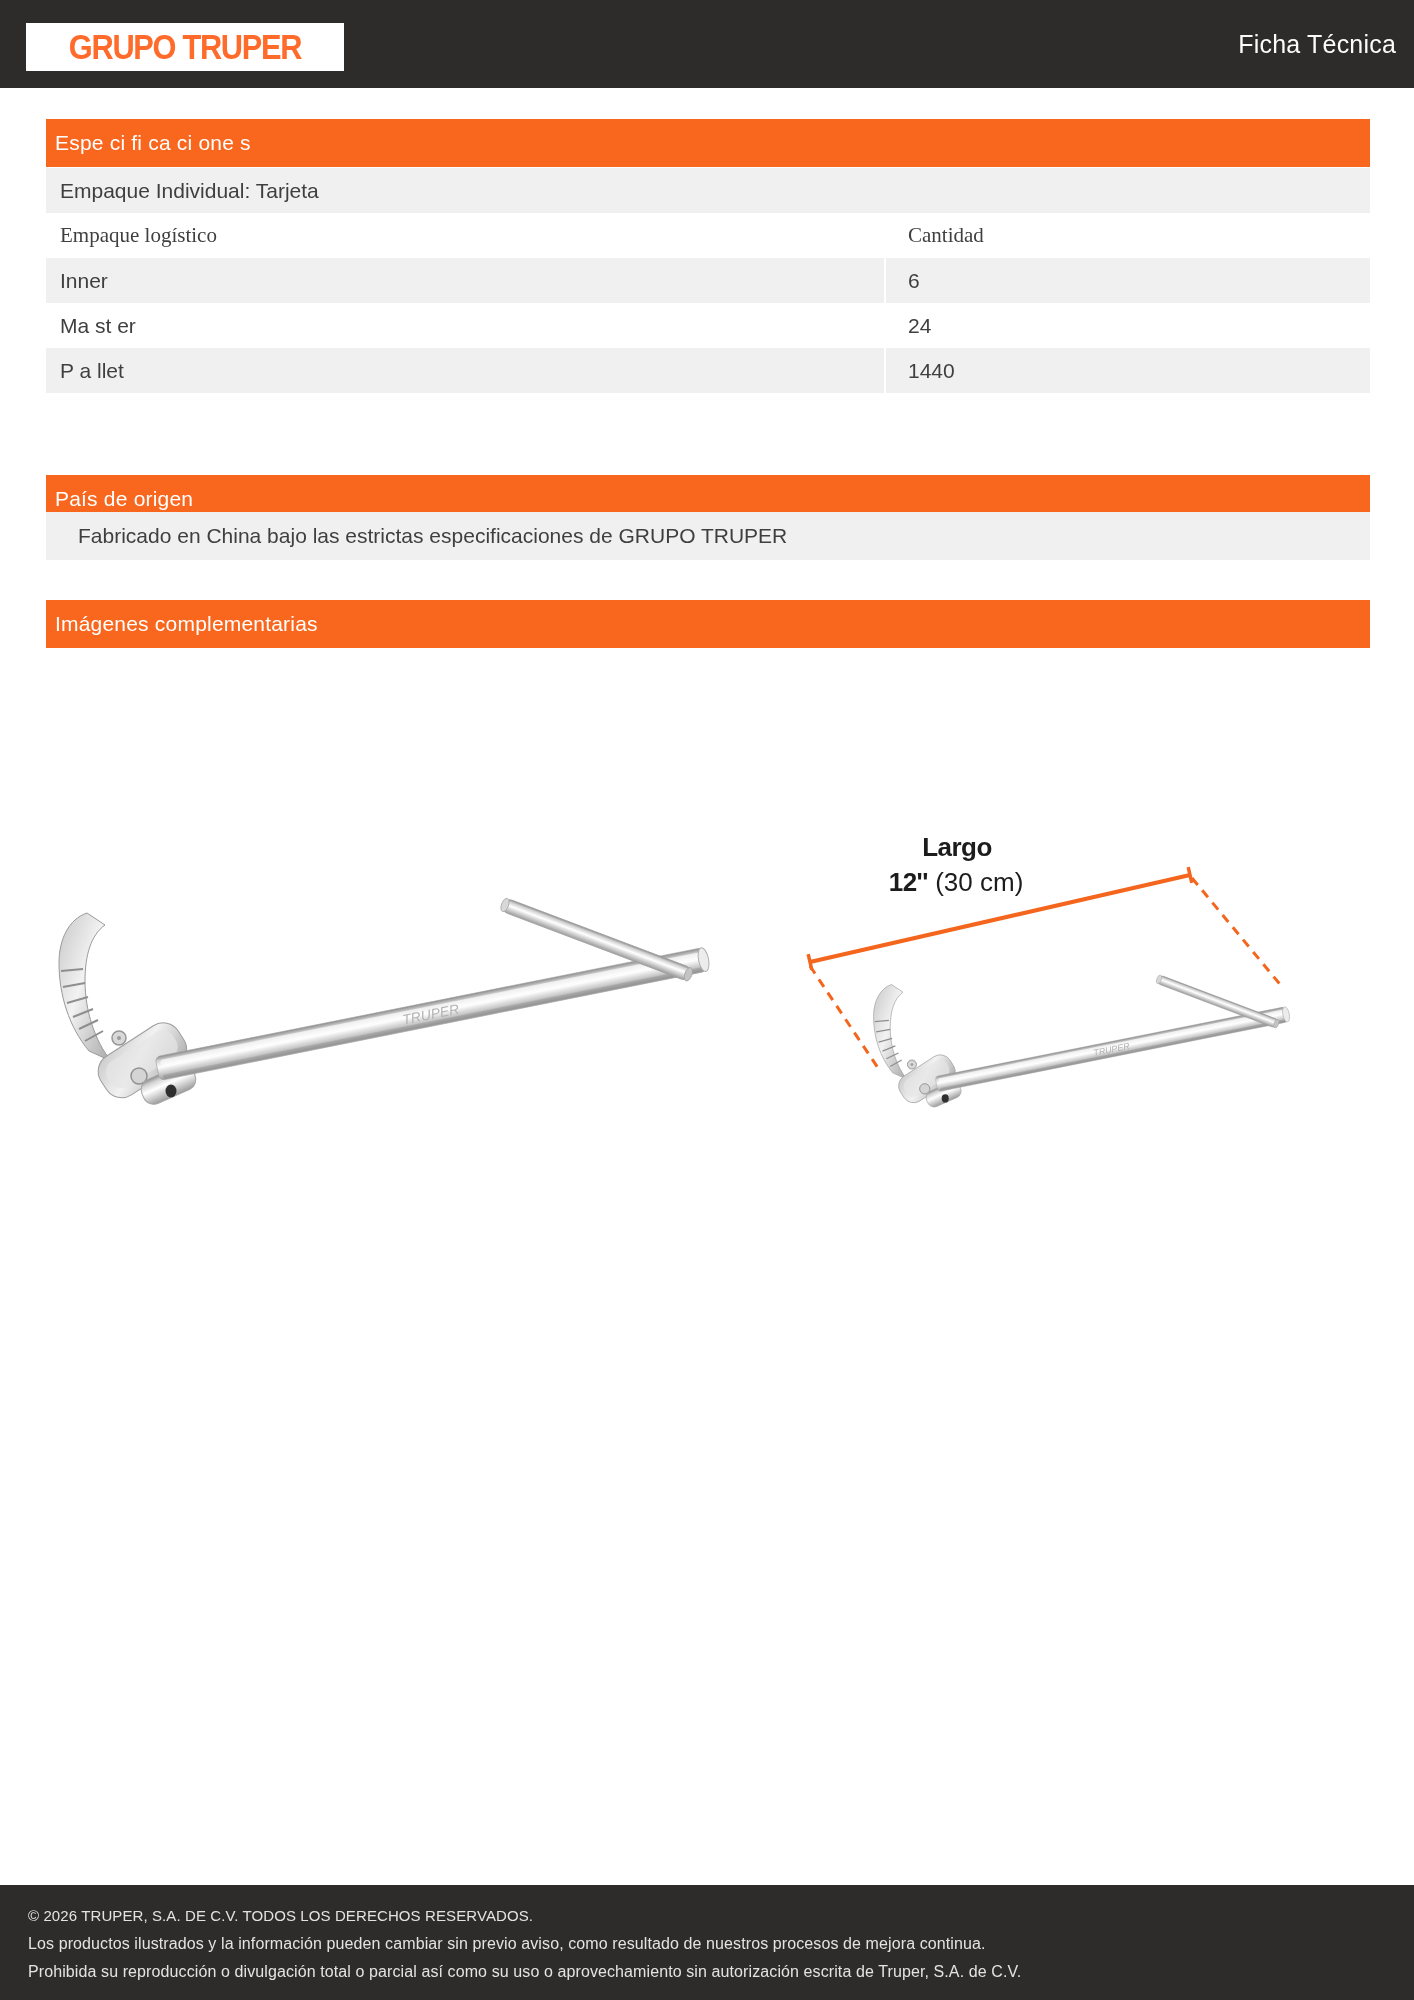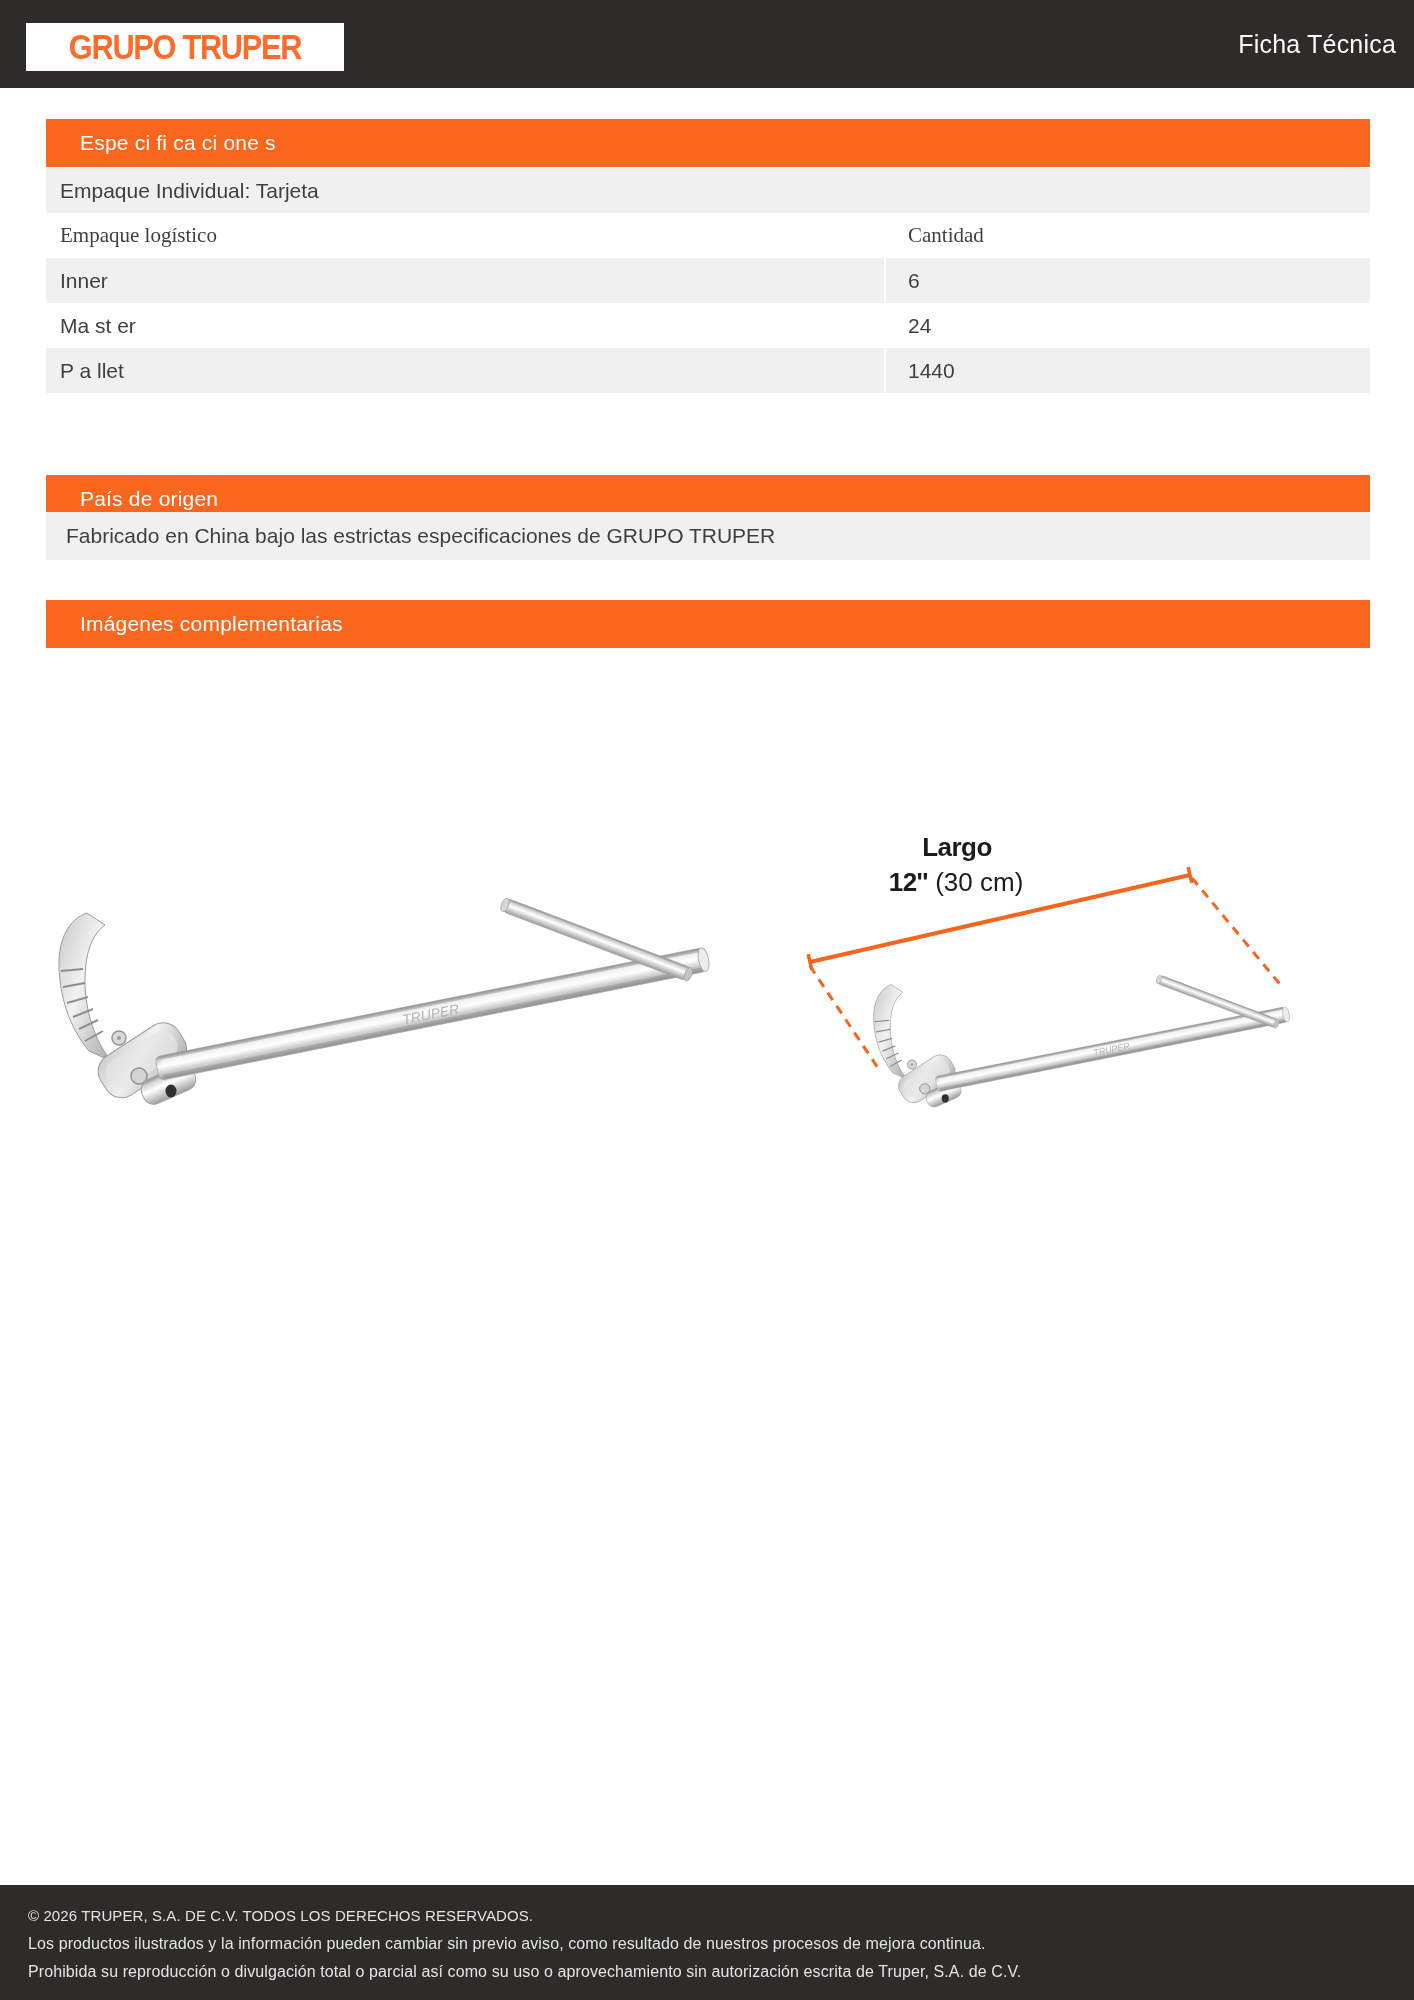--- a/index.html
+++ b/index.html
@@ -10,31 +10,31 @@
   
   .header-bar{position:absolute;left:0;top:0;width:1414px;height:88px;background:#2D2C2A;}
   .logo-box{position:absolute;left:26px;top:23px;width:318px;height:48px;background:#ffffff;
     display:flex;align-items:center;justify-content:center;}
   .logo-text{color:#FF6B2B;font-weight:900;font-size:35px;letter-spacing:-1.5px;
     transform:scaleX(0.88);white-space:nowrap;}
   .header-title{position:absolute;right:18px;top:0;height:88px;display:flex;align-items:center;
     color:#FBFBFB;font-size:25px;letter-spacing:0.2px;}
   
   .band{position:absolute;left:46px;width:1324px;height:48px;background:#F9671F;
-    color:#ffffff;font-size:21px;line-height:48px;padding-left:34px;box-sizing:border-box;
+    color:#ffffff;font-size:21px;line-height:48px;padding-left:9px;box-sizing:border-box;
     letter-spacing:0.2px;}
   
   .row{position:absolute;left:46px;width:1324px;height:45px;font-size:21px;color:#3F3F3F;
     line-height:45px;box-sizing:border-box;}
   .row.gray{background:#F0F0F0;}
   .row .lbl{position:absolute;left:14px;top:0;}
   .row .val{position:absolute;left:862px;top:0;}
   .row .colgap{position:absolute;left:838px;top:0;width:2px;height:45px;background:#ffffff;}
   .origin-row{position:absolute;left:46px;top:512px;width:1324px;height:48px;background:#F0F0F0;
-    font-size:21px;color:#3F3F3F;line-height:48px;padding-left:20px;box-sizing:border-box;}
+    font-size:21px;color:#3F3F3F;line-height:48px;padding-left:32px;box-sizing:border-box;}
   
   .img-stage{position:absolute;left:40px;top:820px;width:1340px;height:320px;}
   .dim-text{font-weight:bold;font-size:26px;fill:#1C1C1C;letter-spacing:-0.5px;}
   .dim-text .unit{font-weight:normal;letter-spacing:0;}
   
   .footer-bar{position:absolute;left:0;top:1885px;width:1414px;height:115px;background:#2D2C2A;
     box-sizing:border-box;padding:20px 30px 0 28px;color:#E3E3E3;}
   .footer-line{line-height:21px;margin-bottom:7px;font-size:16px;letter-spacing:0.1px;}
   .footer-line.first{font-size:15px;}
 </style>

